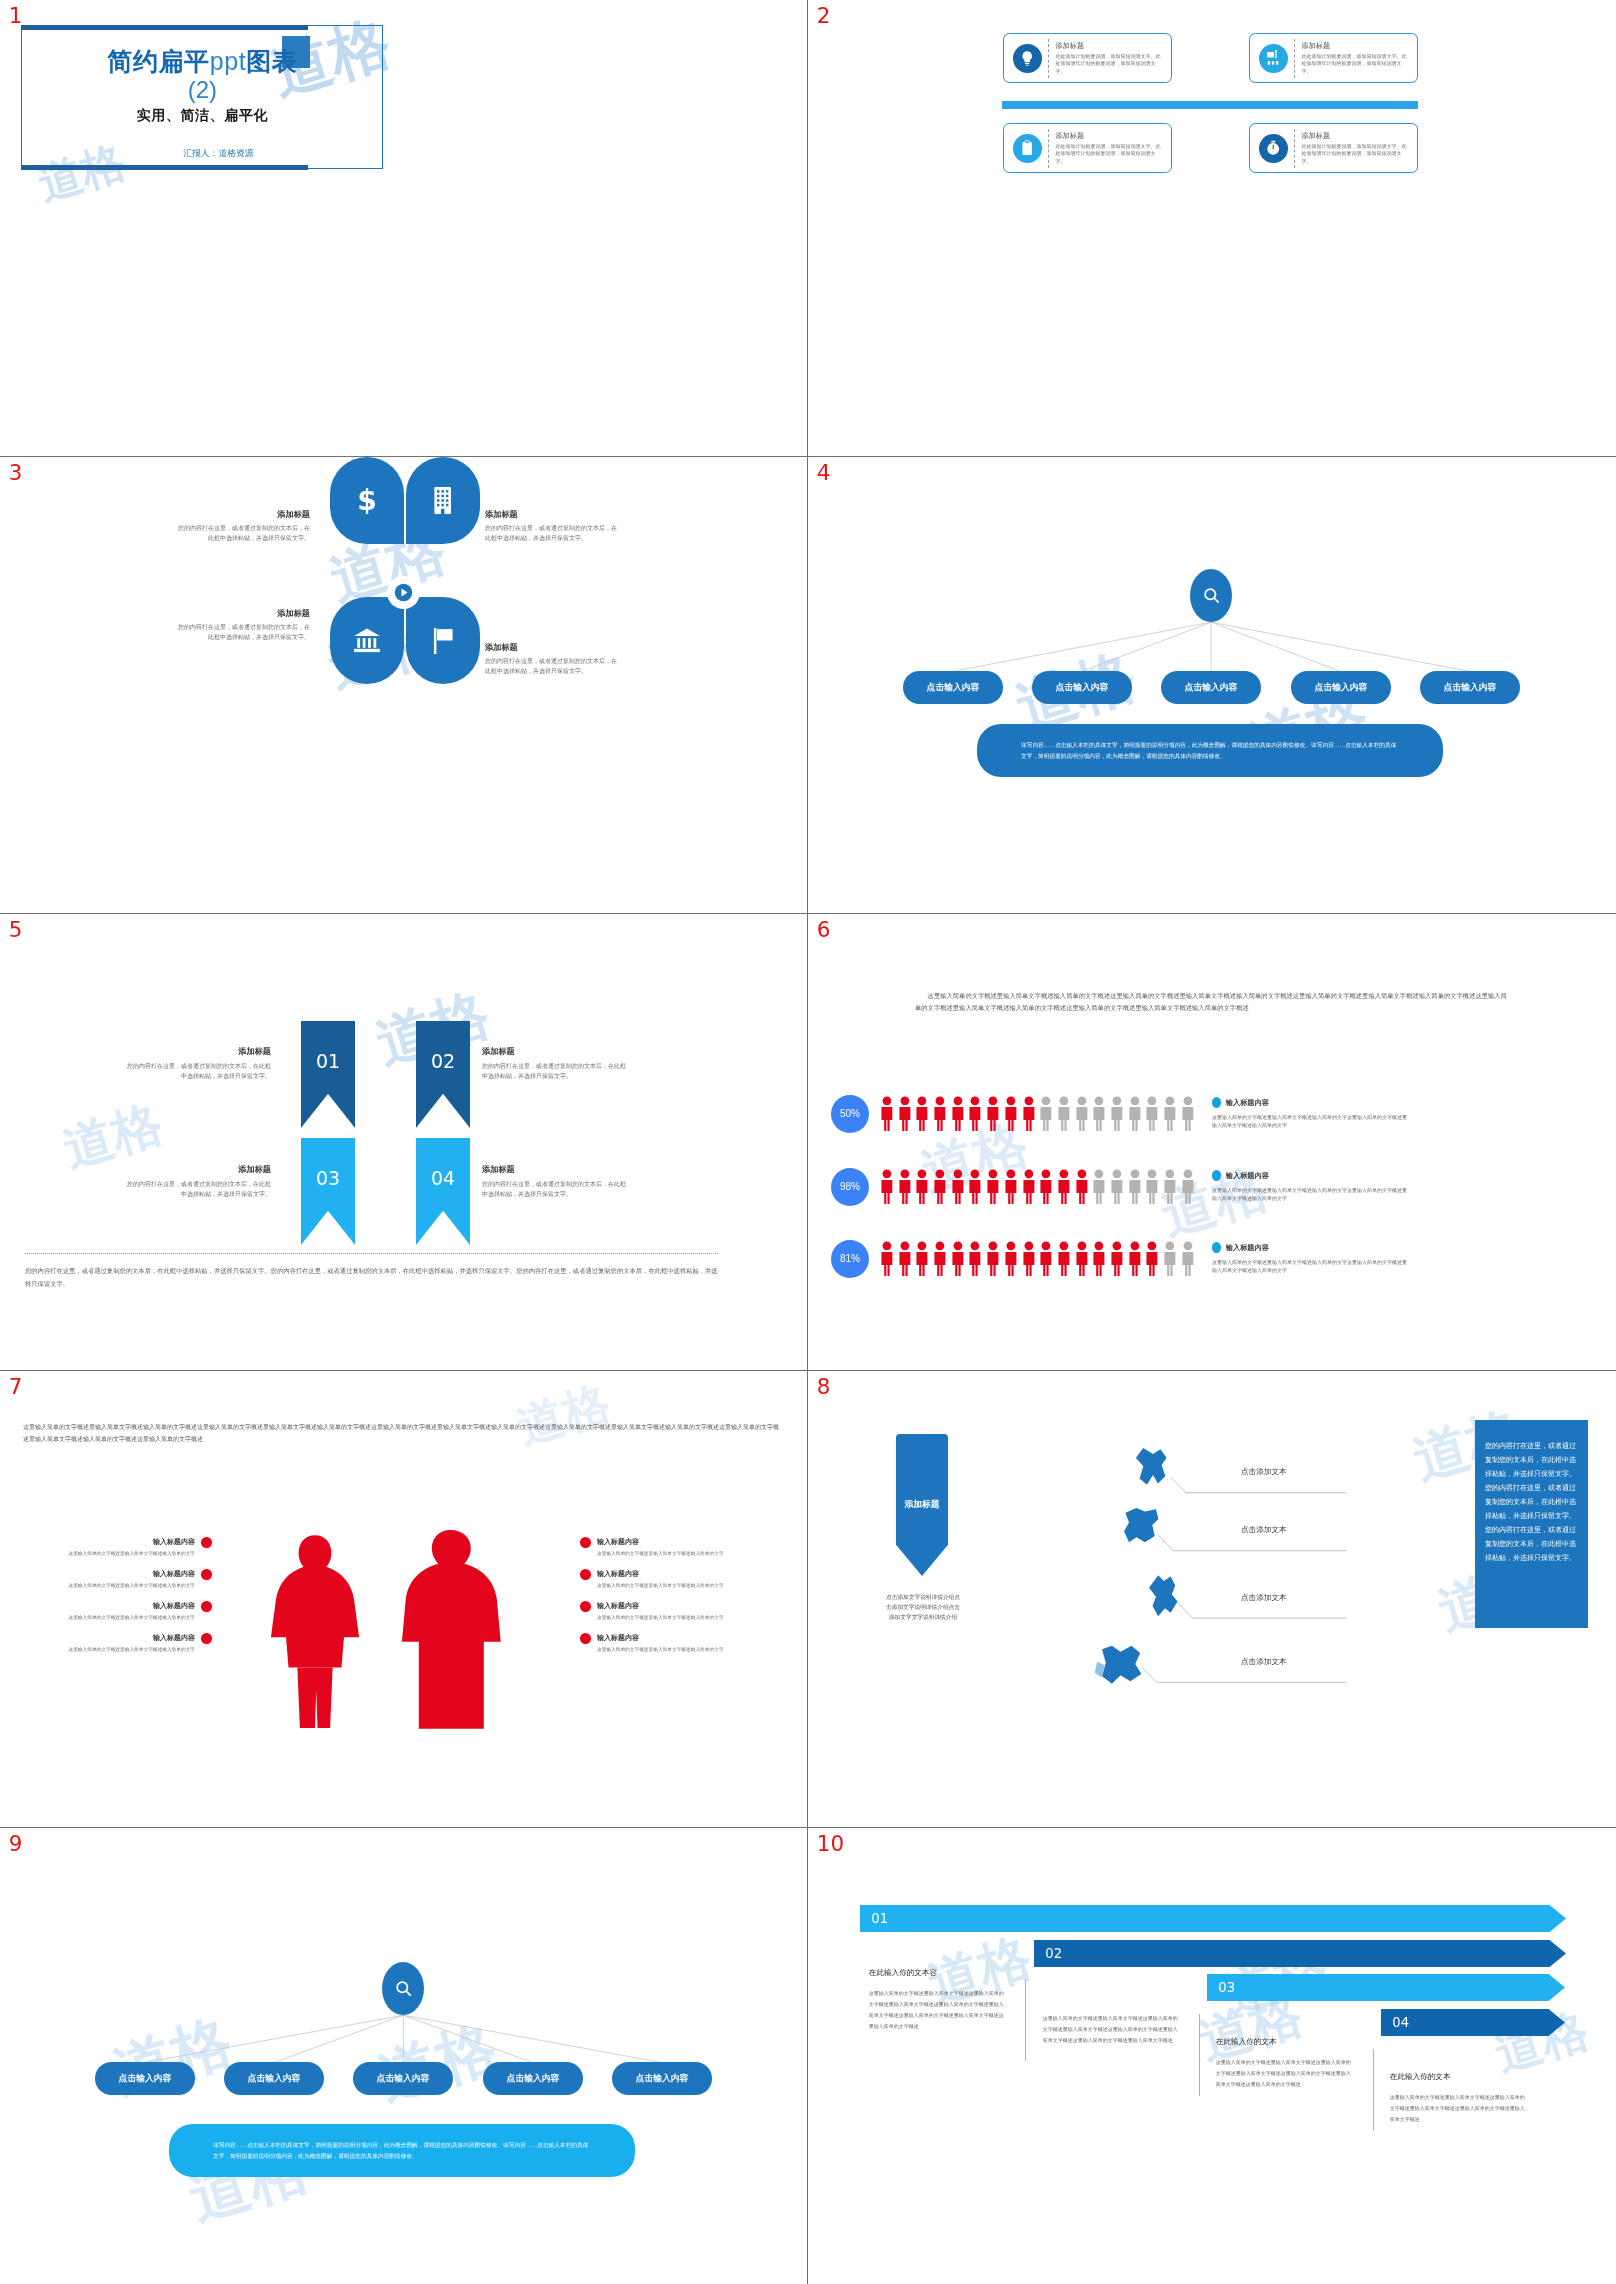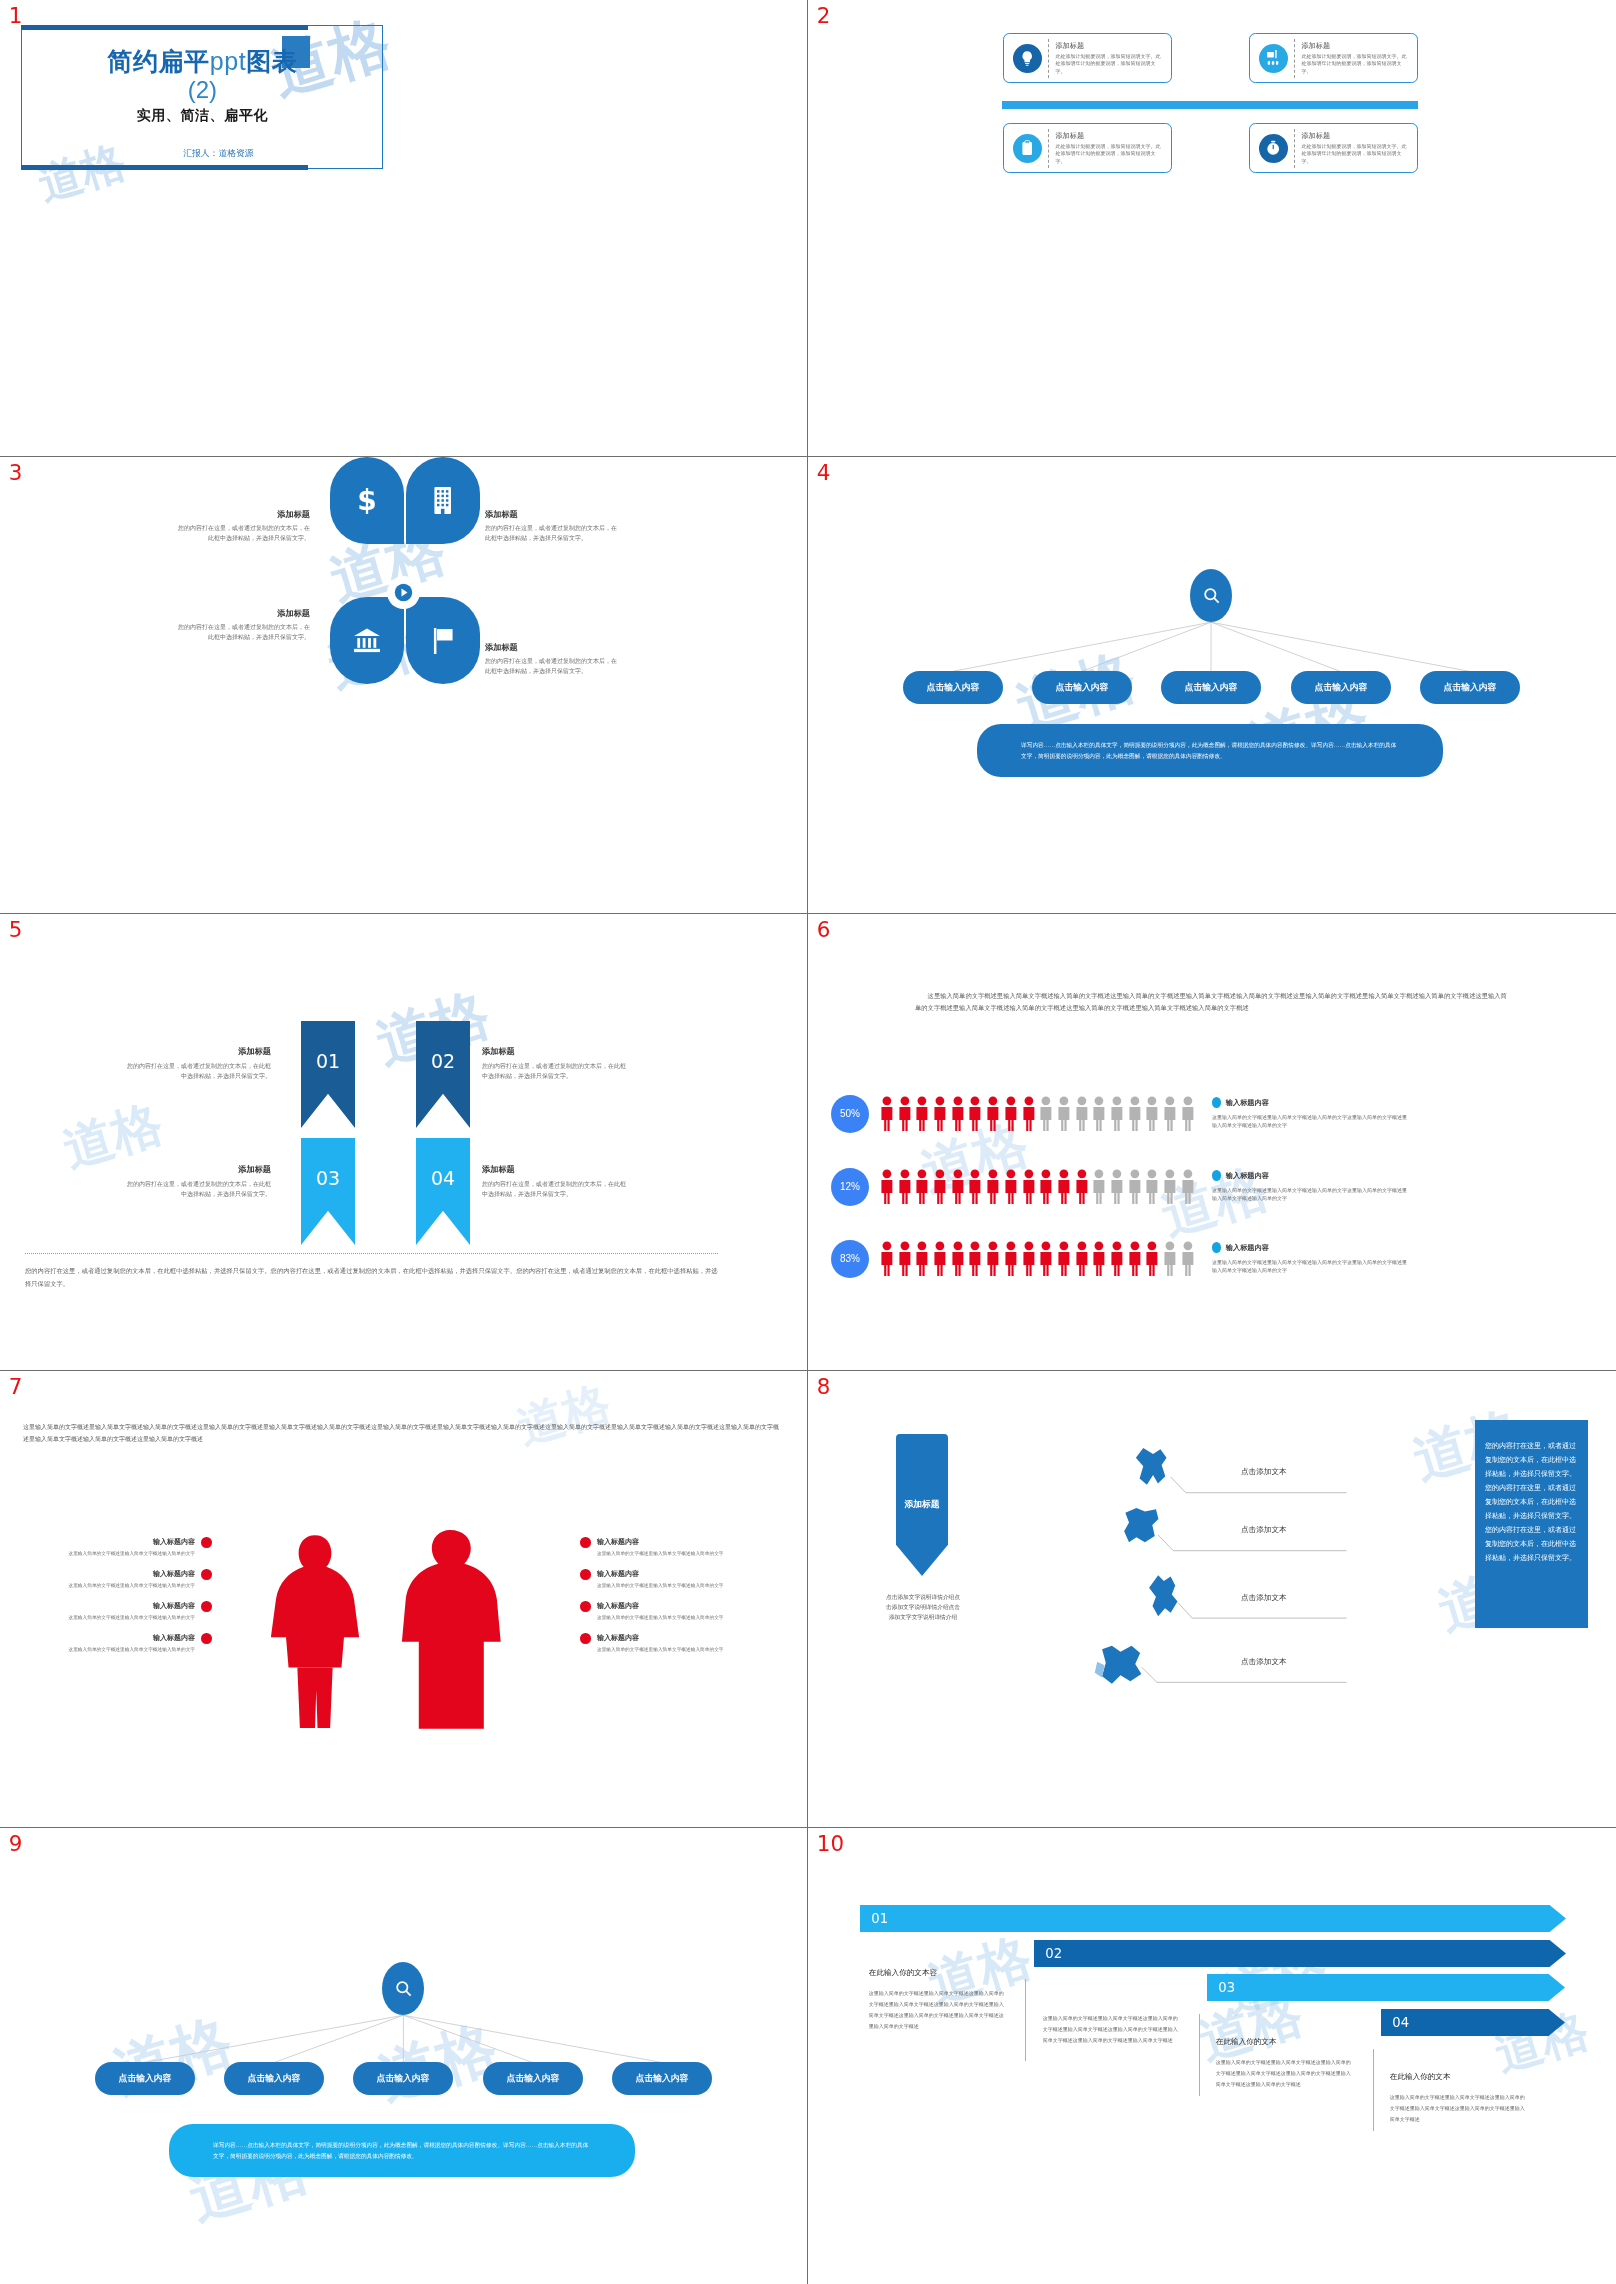--- a/index.html
+++ b/index.html
@@ -481,21 +481,21 @@
       <div class="s6-legend">
         <div class="s6-ltitle">
               <span class="s6-dot"></span>
               <span>输入标题内容</span>
             </div>
         <div class="s6-ltext">这里输入简单的文字概述里输入简单文字概述输入简单的文字这里输入简单的文字概述里输入简单文字概述输入简单的文字</div>
       </div>
     </div>
 
     <div class="s6-row" style="top:249px;">
-      <div class="s6-pct">12%</div>
+      <div class="s6-pct">98%</div>
       <div class="s6-people" id="people1">
             <svg width="15.8" height="35" viewBox="0 0 14 32">
               <circle cx="7" cy="4.4" r="4" fill="#e3051b"></circle>
               <path fill="#e3051b" d="M2 10h10v12H9.5v10h-2V22h-1v10h-2V22H2z"></path>
             </svg>
             <svg width="15.8" height="35" viewBox="0 0 14 32">
               <circle cx="7" cy="4.4" r="4" fill="#e3051b"></circle>
               <path fill="#e3051b" d="M2 10h10v12H9.5v10h-2V22h-1v10h-2V22H2z"></path>
             </svg>
             <svg width="15.8" height="35" viewBox="0 0 14 32">
@@ -566,21 +566,21 @@
       <div class="s6-legend">
         <div class="s6-ltitle">
               <span class="s6-dot"></span>
               <span>输入标题内容</span>
             </div>
         <div class="s6-ltext">这里输入简单的文字概述里输入简单文字概述输入简单的文字这里输入简单的文字概述里输入简单文字概述输入简单的文字</div>
       </div>
     </div>
 
     <div class="s6-row" style="top:321px;">
-      <div class="s6-pct">83%</div>
+      <div class="s6-pct">81%</div>
       <div class="s6-people" id="people2">
             <svg width="15.8" height="35" viewBox="0 0 14 32">
               <circle cx="7" cy="4.4" r="4" fill="#e3051b"></circle>
               <path fill="#e3051b" d="M2 10h10v12H9.5v10h-2V22h-1v10h-2V22H2z"></path>
             </svg>
             <svg width="15.8" height="35" viewBox="0 0 14 32">
               <circle cx="7" cy="4.4" r="4" fill="#e3051b"></circle>
               <path fill="#e3051b" d="M2 10h10v12H9.5v10h-2V22h-1v10h-2V22H2z"></path>
             </svg>
             <svg width="15.8" height="35" viewBox="0 0 14 32">

